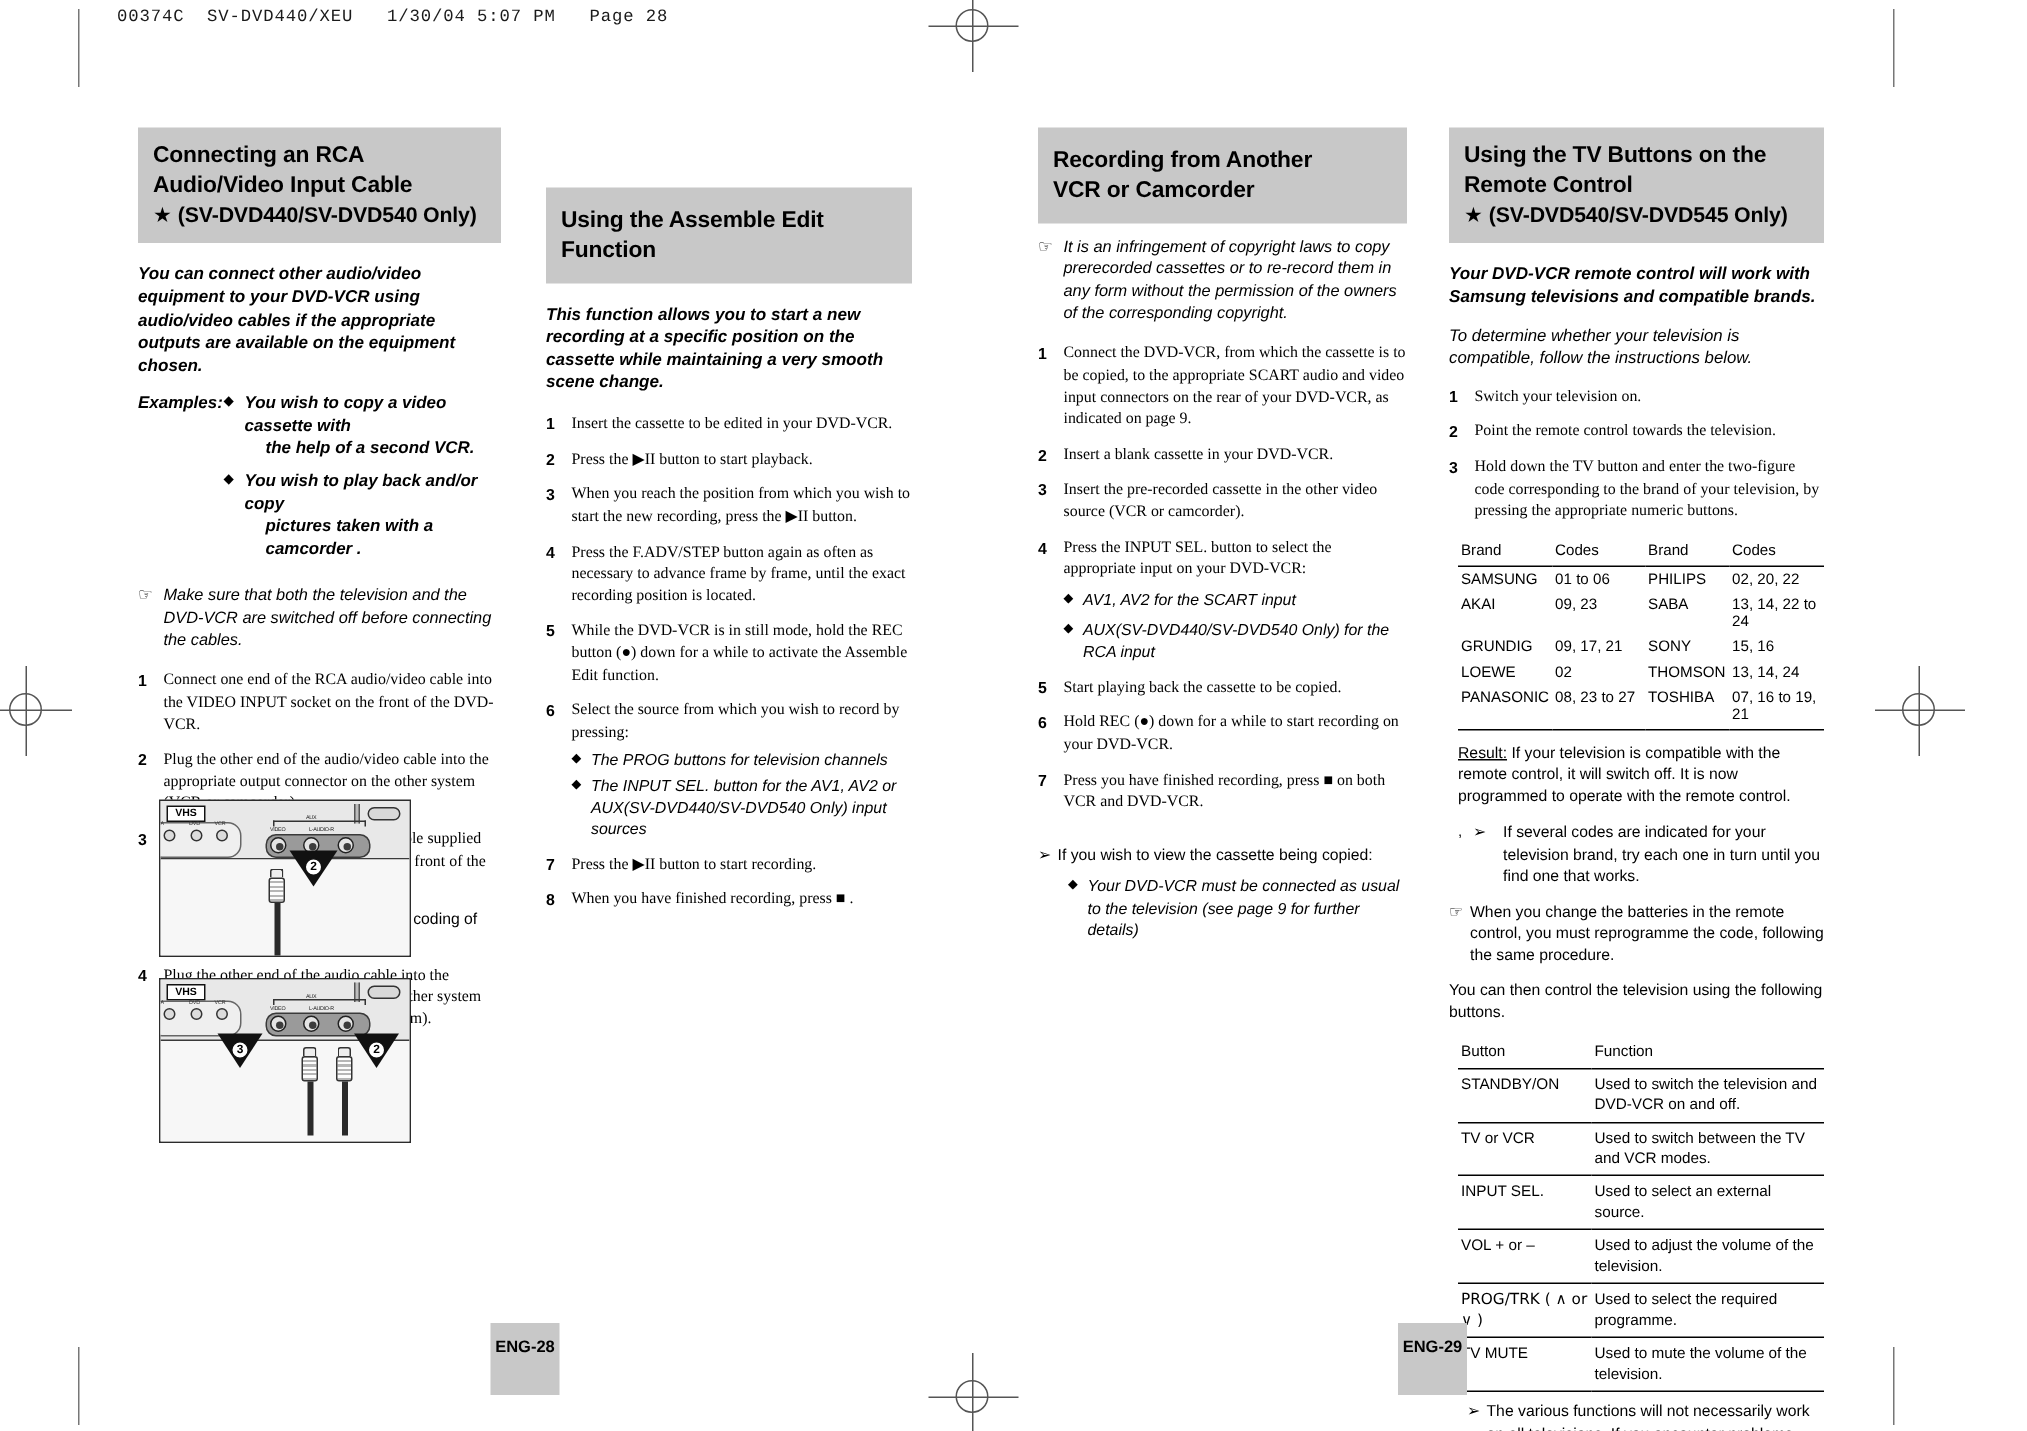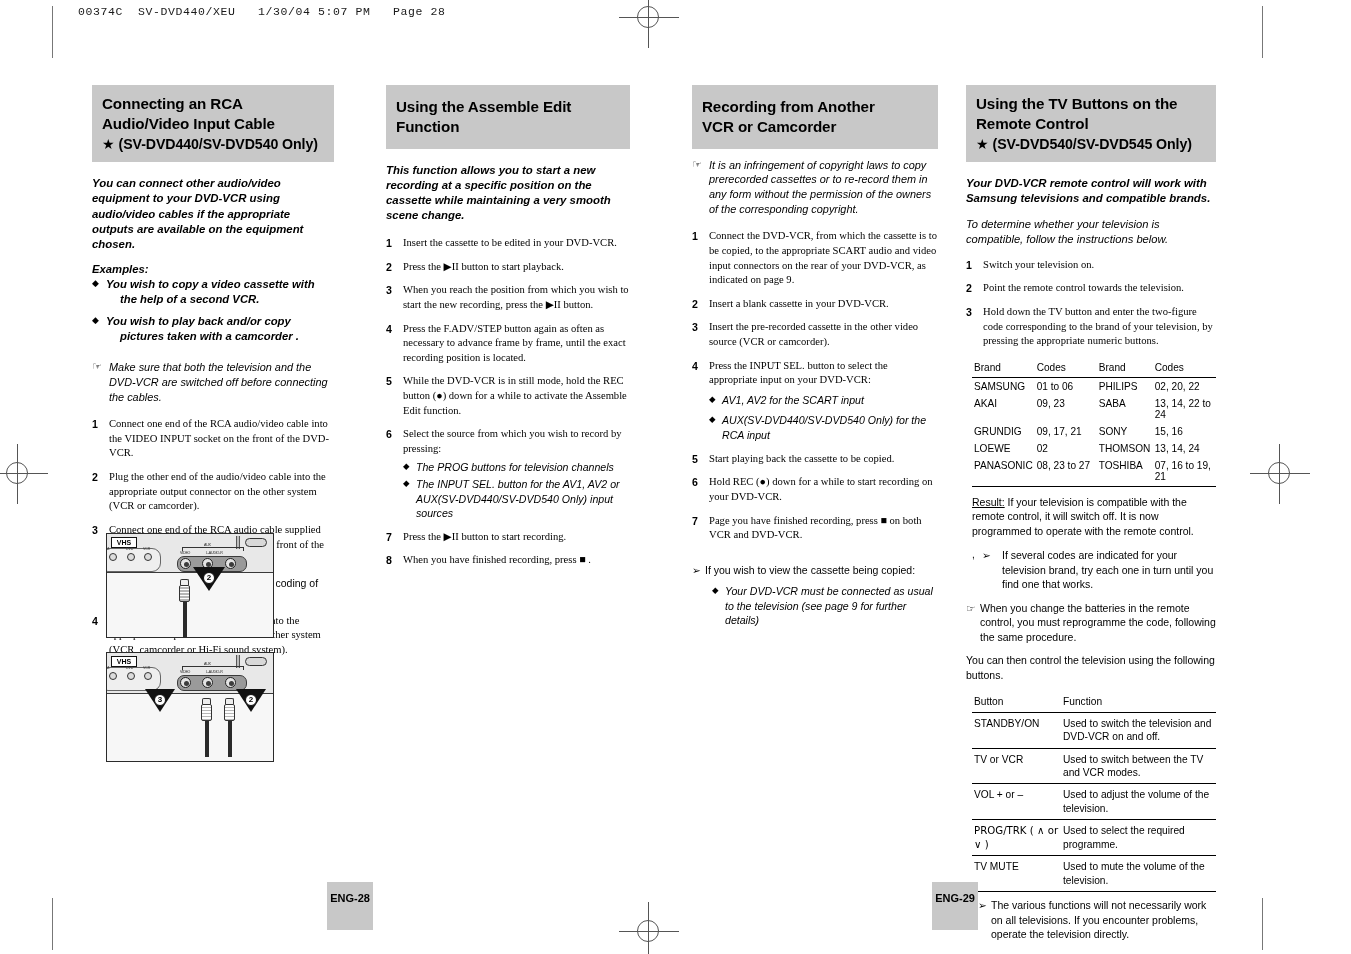--- a/index.html
+++ b/index.html
@@ -23,21 +23,21 @@
   
   .slug {
     position:absolute; left:78px; top:5px;
     font-family:"Liberation Mono", monospace;
     font-size:11.5px; letter-spacing:0.6px; color:#1a1a1a; white-space:pre;
   }
 
   
   .col { position:absolute; top:85px; }
   #col1 { left:92px;  width:242px; }
-  #col2 { left:386px; width:244px; }
+  #col2 { left:364px; width:244px;margin-top:40px; }
   #col3 { left:692px; width:246px; }
   #col4 { left:966px; width:250px; }
 
   .sect-head {
     background:#c8c8c8;
     padding:9px 10px 9px 10px;
     font-weight:bold;
     font-size:15.2px;
     line-height:1.30;
     letter-spacing:-0.1px;
@@ -50,21 +50,21 @@
     font-size:11.4px; line-height:1.33;
     margin:14px 0 0 0;
   }
   .lead2 {
     font-style:italic;
     font-size:11.2px; line-height:1.35;
     margin:10px 0 0 0;
   }
 
   .examples { margin-top:10px; font-style:italic; font-weight:bold; font-size:11.3px; line-height:1.33; }
-  .ex-row { display:flex;flex-direction:column; }
+  .ex-row { display:flex; }
   .ex-label { width:57px; flex:none; }
   .ex-bullets { flex:1; }
   .ex-item { display:flex; margin-bottom:7px; }
   .ex-item .dia { width:14px; flex:none; font-size:9px; line-height:1.45; }
   .ex-item .txt { flex:1; text-indent:0; }
   .ex-item .txt .in { display:block; padding-left:14px; }
 
   .note-hand { display:flex; margin-top:9px; font-style:italic; font-size:10.9px; line-height:1.35; }
   .note-hand .gl { width:17px; flex:none; font-size:11px; }
   .note-hand .txt { flex:1; }
@@ -430,21 +430,21 @@
     <div class="step">
       <span class="num">5</span>
       <span class="body">Start playing back the cassette to be copied.</span>
     </div>
     <div class="step">
       <span class="num">6</span>
       <span class="body gly">Hold REC (●) down for a while to start recording on your DVD-VCR.</span>
     </div>
     <div class="step">
       <span class="num">7</span>
-      <span class="body gly">Page you have finished recording, press ■  on both VCR and DVD-VCR.</span>
+      <span class="body gly">Press you have finished recording, press ■  on both VCR and DVD-VCR.</span>
     </div>
   </div>
 
   <div class="arrow-note2" style="margin-top:20px;">
     <span class="gl gly">➢</span>
     <span class="txt">If you wish to view the cassette being copied:</span>
   </div>
   <div class="sub-bullets" style="padding-left:20px; margin-top:7px;">
     <div class="bul">
       <span class="dia gly">◆</span>
@@ -555,20 +555,24 @@
     <tbody>
       <tr>
         <td>STANDBY/ON</td>
         <td>Used to switch the television and DVD-VCR on and off.</td>
       </tr>
       <tr>
         <td>TV or VCR</td>
         <td>Used to switch between the TV and VCR modes.</td>
       </tr>
       <tr>
+        <td>INPUT SEL.</td>
+        <td>Used to select an external source.</td>
+      </tr>
+      <tr>
         <td>VOL + or –</td>
         <td>Used to adjust the volume of the television.</td>
       </tr>
       <tr>
         <td class="gly">PROG/TRK ( ∧ or  ∨ )</td>
         <td>Used to select the required programme.</td>
       </tr>
       <tr>
         <td>TV MUTE</td>
         <td>Used to mute the volume of the television.</td>

